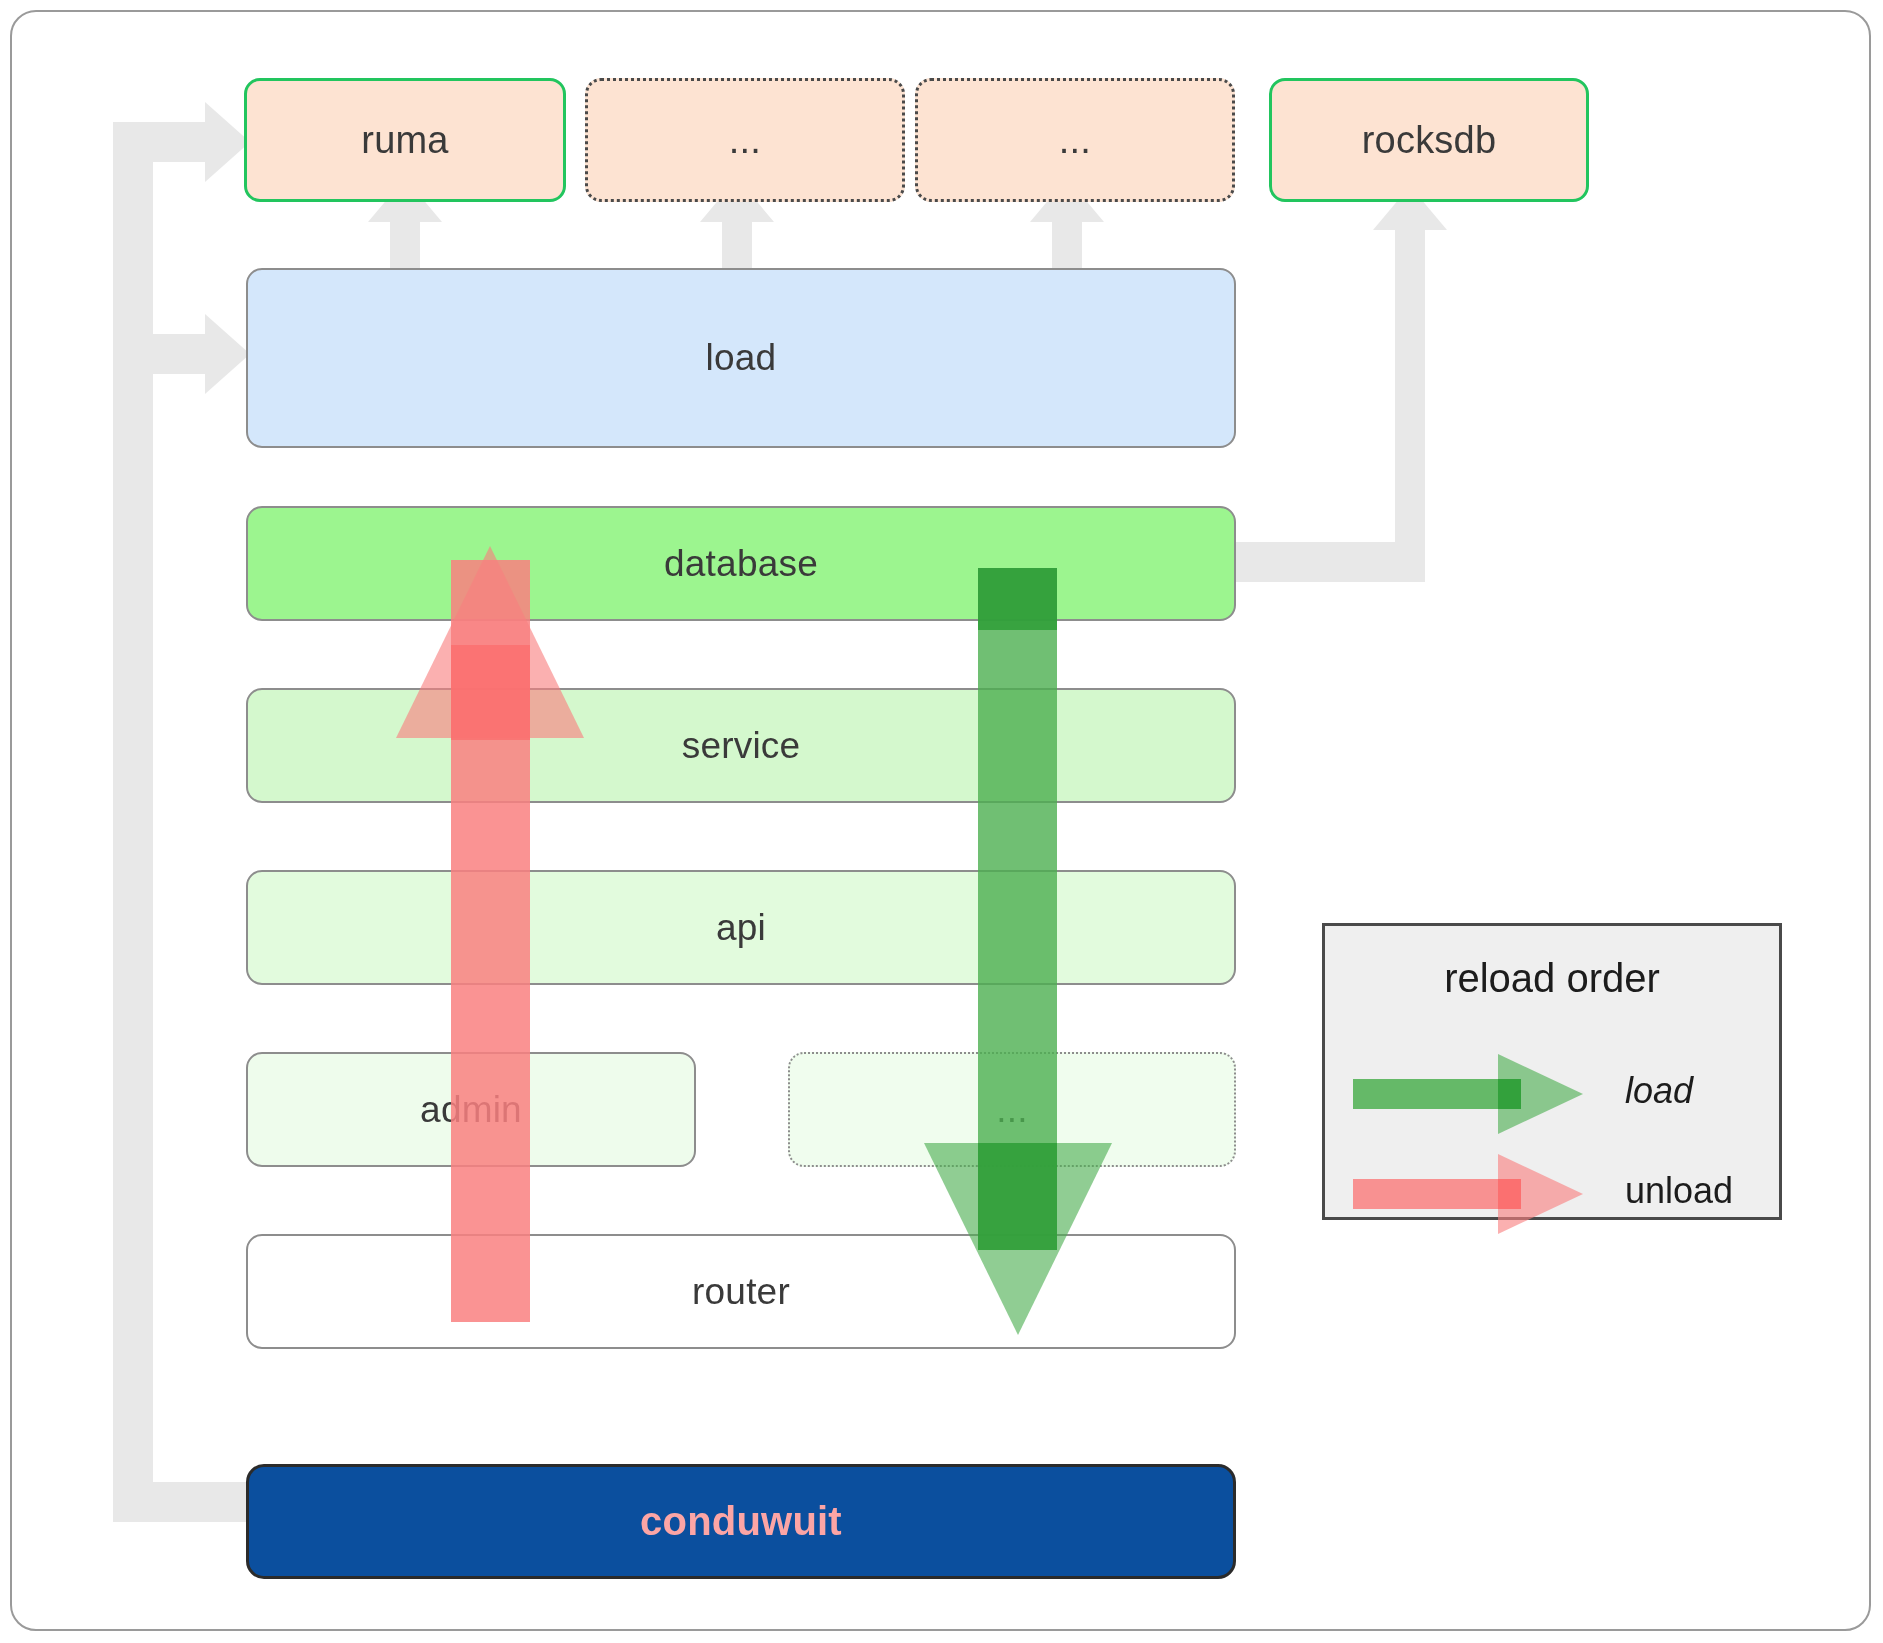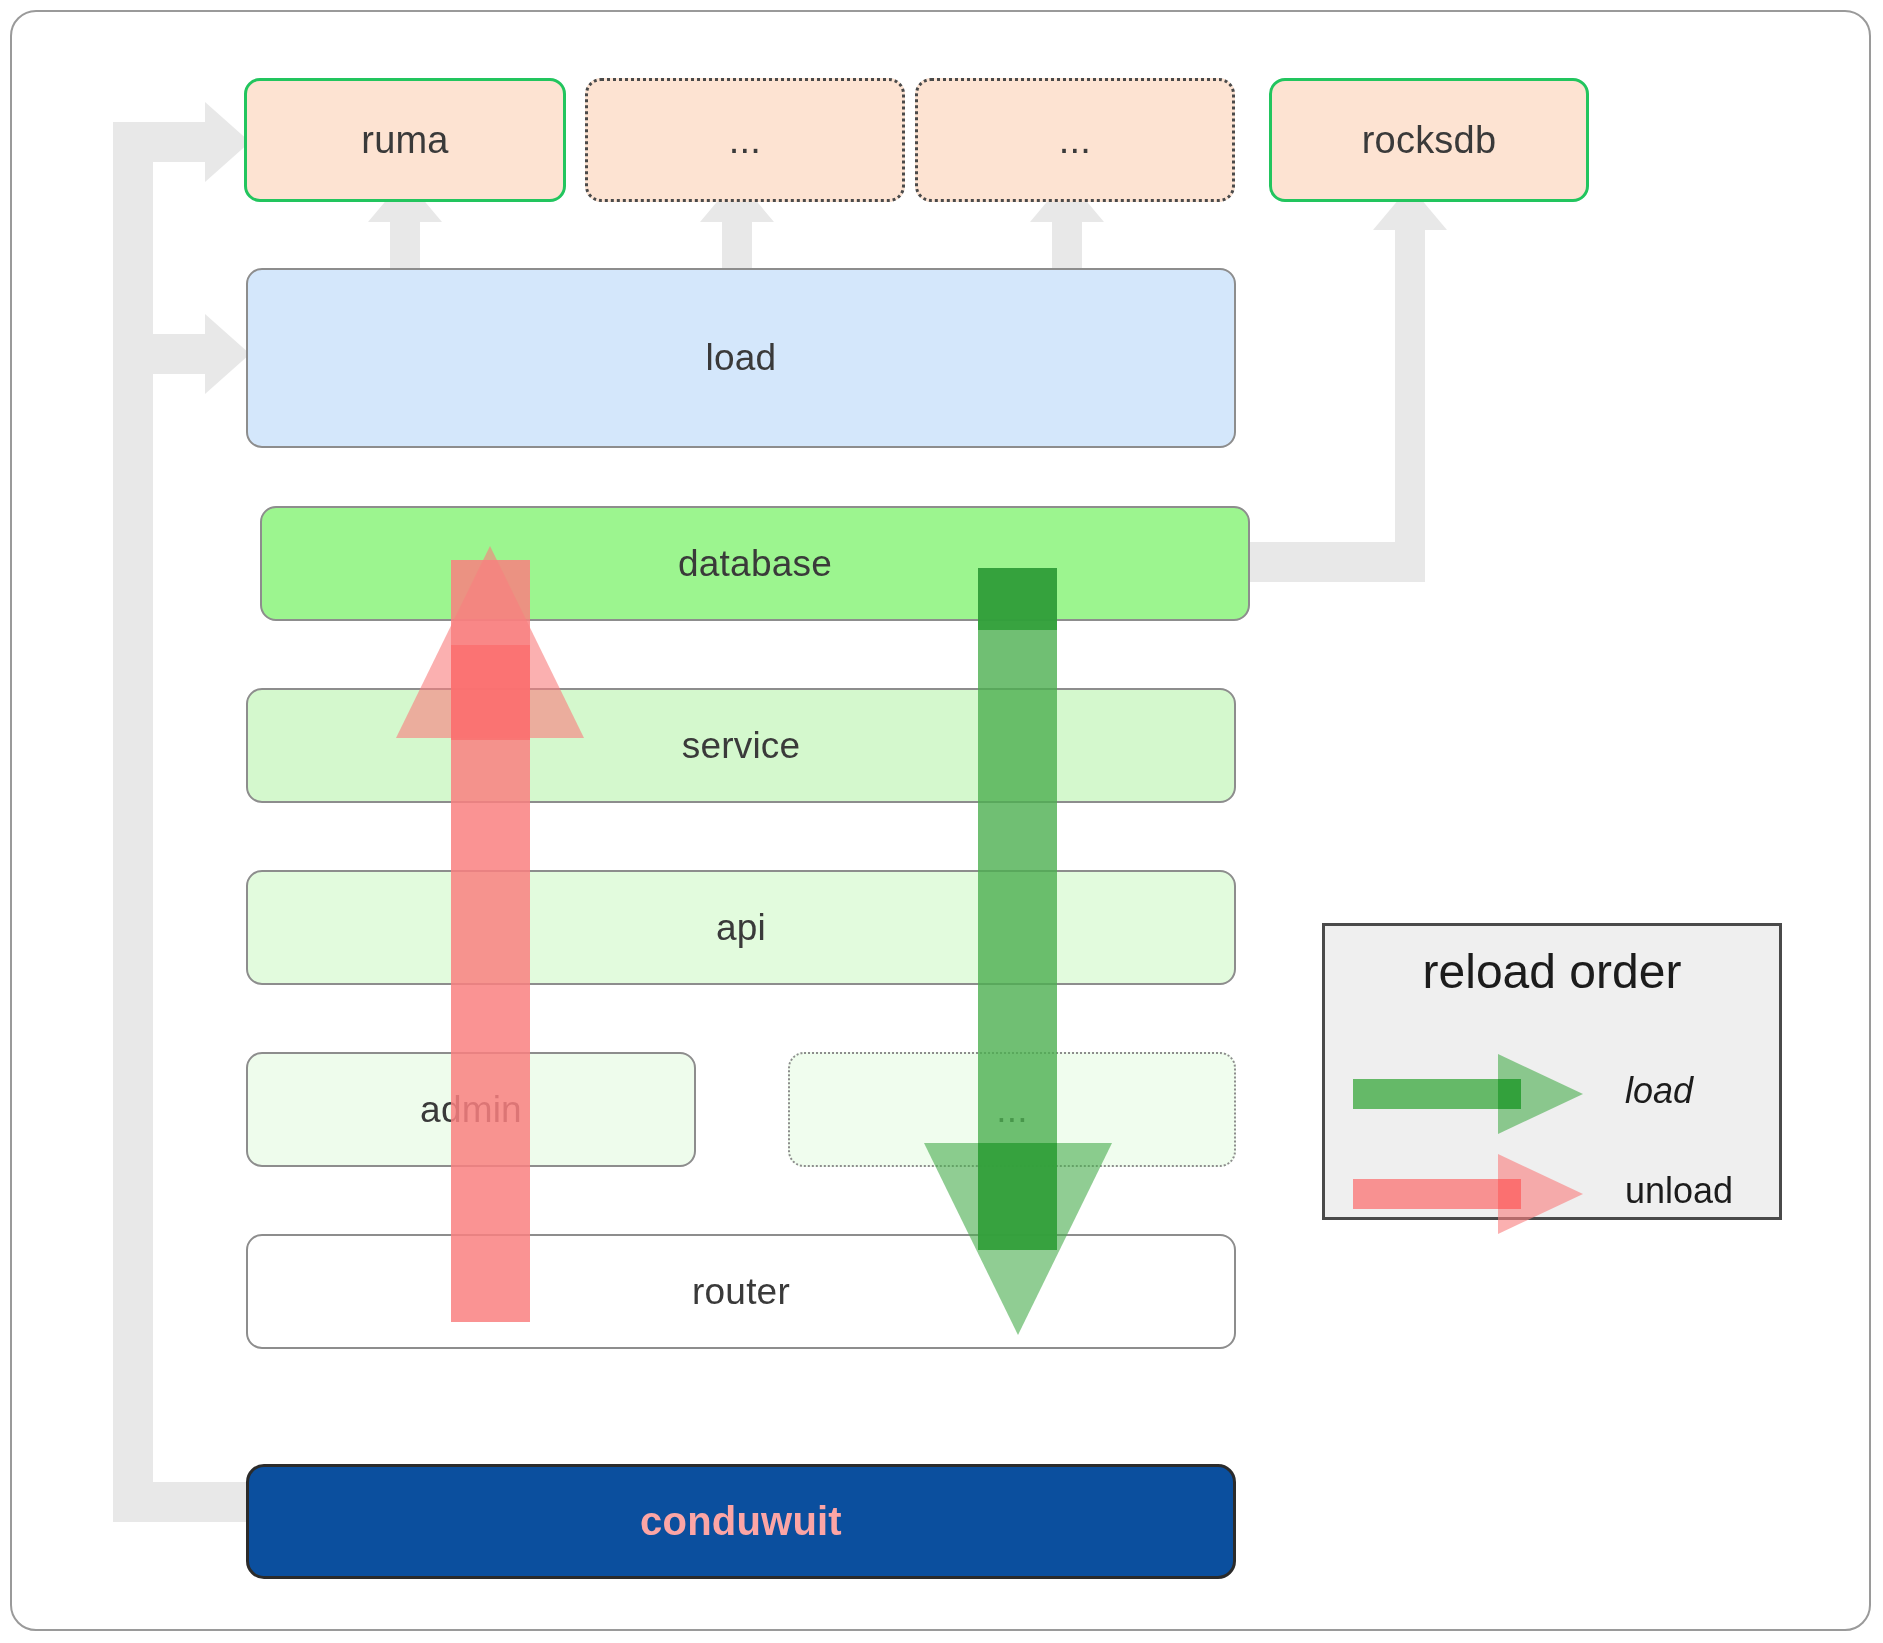--- a/index.html
+++ b/index.html
@@ -68,23 +68,23 @@
   
   .legend{
     position:absolute;
     left:1322px;top:923px;width:460px;height:297px;
     background:#efefef;
     border:3px solid #4a4a4a;
     box-sizing:border-box;
     z-index:9;
   }
   .legend-title{
-    position:absolute;left:0;top:18px;width:100%;
+    position:absolute;left:0;top:30px;width:100%;
     text-align:center;
-    font-size:48px;color:#1c1c1c;
+    font-size:40px;color:#1c1c1c;
   }
   .legend-row{position:absolute;left:0;width:100%;height:90px;}
   .legend-row.r1{top:120px;font-style:italic;}
   .legend-row.r2{top:220px;}
   .legend-svg{position:absolute;left:18px;top:0;width:270px;height:90px;}
   .legend-label{
     position:absolute;left:300px;top:50%;transform:translateY(-50%);
     font-size:36px;color:#1c1c1c;white-space:nowrap;
   }
 </style>
@@ -128,21 +128,21 @@
   </div>
 
   <div class="box dep" style="left:1252px;top:78px;width:320px;height:124px;margin-left:17px;">
     <span class="lbl">rocksdb</span>
   </div>
 
   <div class="box layer core" style="left:246px;top:268px;width:990px;height:180px;">
     <span class="lbl">load</span>
   </div>
 
-  <div class="box layer database" style="left:260px;top:506px;width:990px;height:115px;">
+  <div class="box layer database" style="left:246px;top:506px;width:990px;height:115px;">
     <span class="lbl">database</span>
   </div>
 
   <div class="box layer service" style="left:246px;top:688px;width:990px;height:115px;">
     <span class="lbl">service</span>
   </div>
 
   <div class="box layer api" style="left:246px;top:870px;width:990px;height:115px;">
     <span class="lbl">api</span>
   </div>

